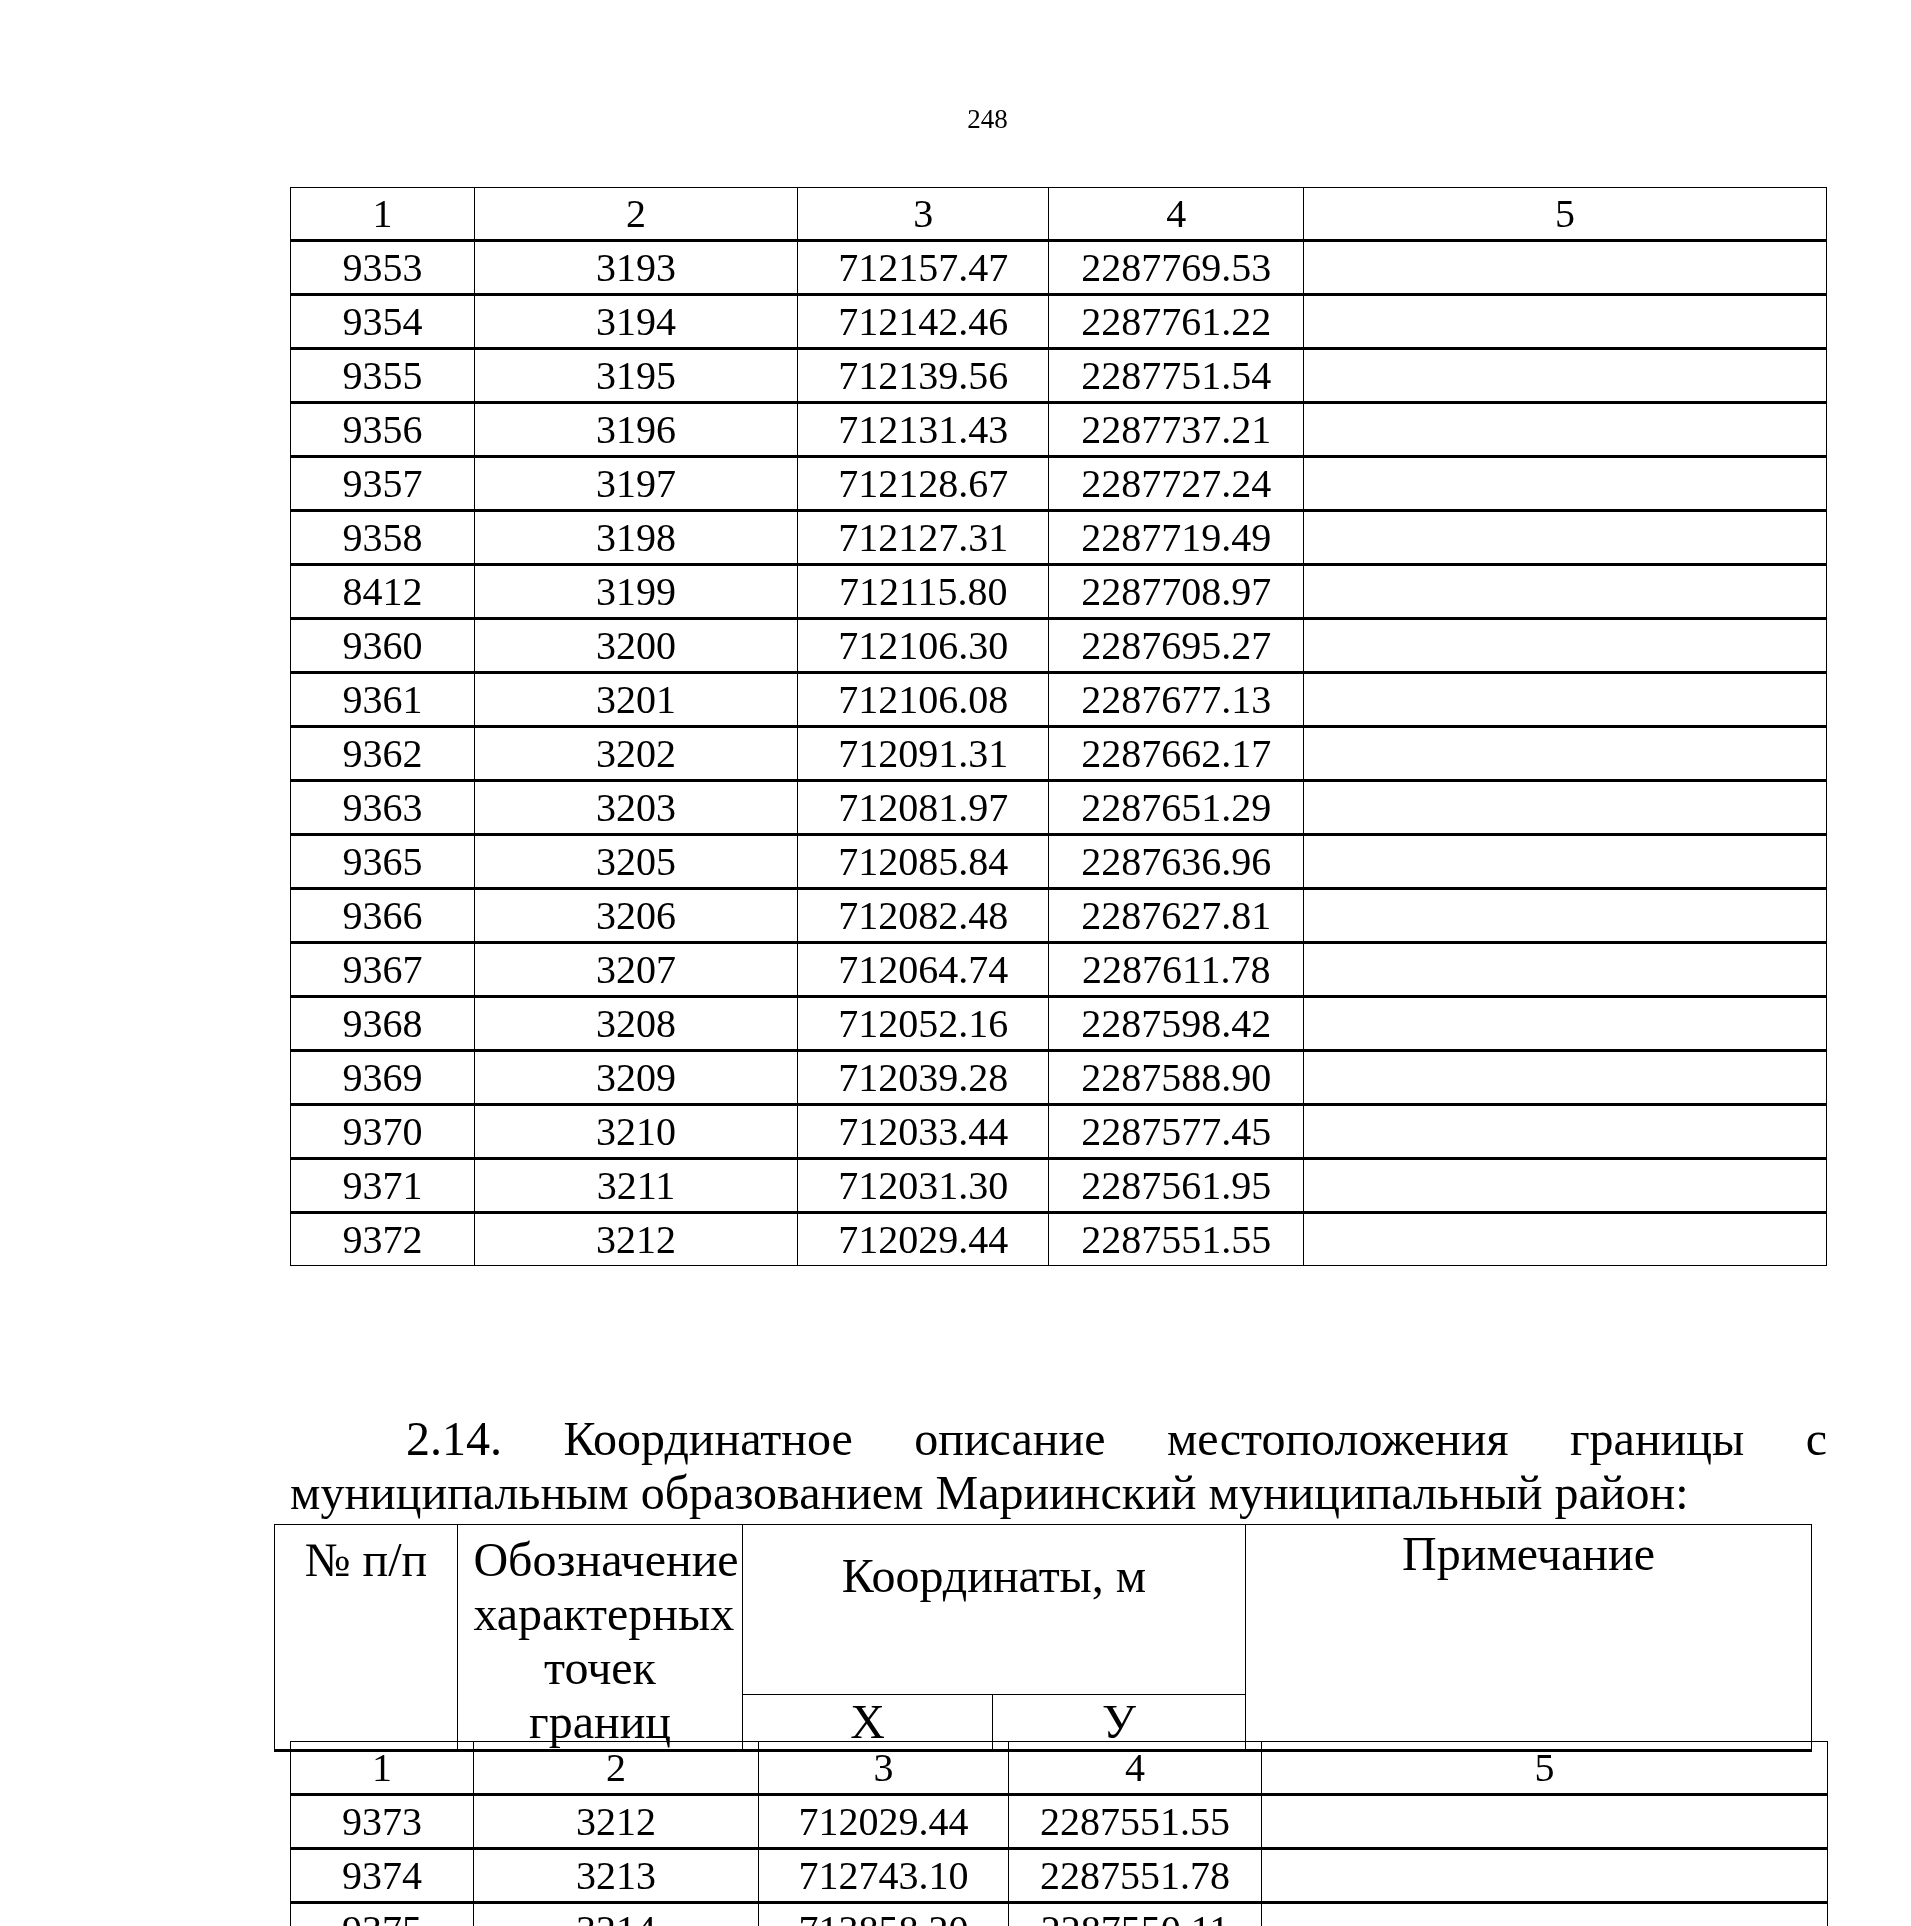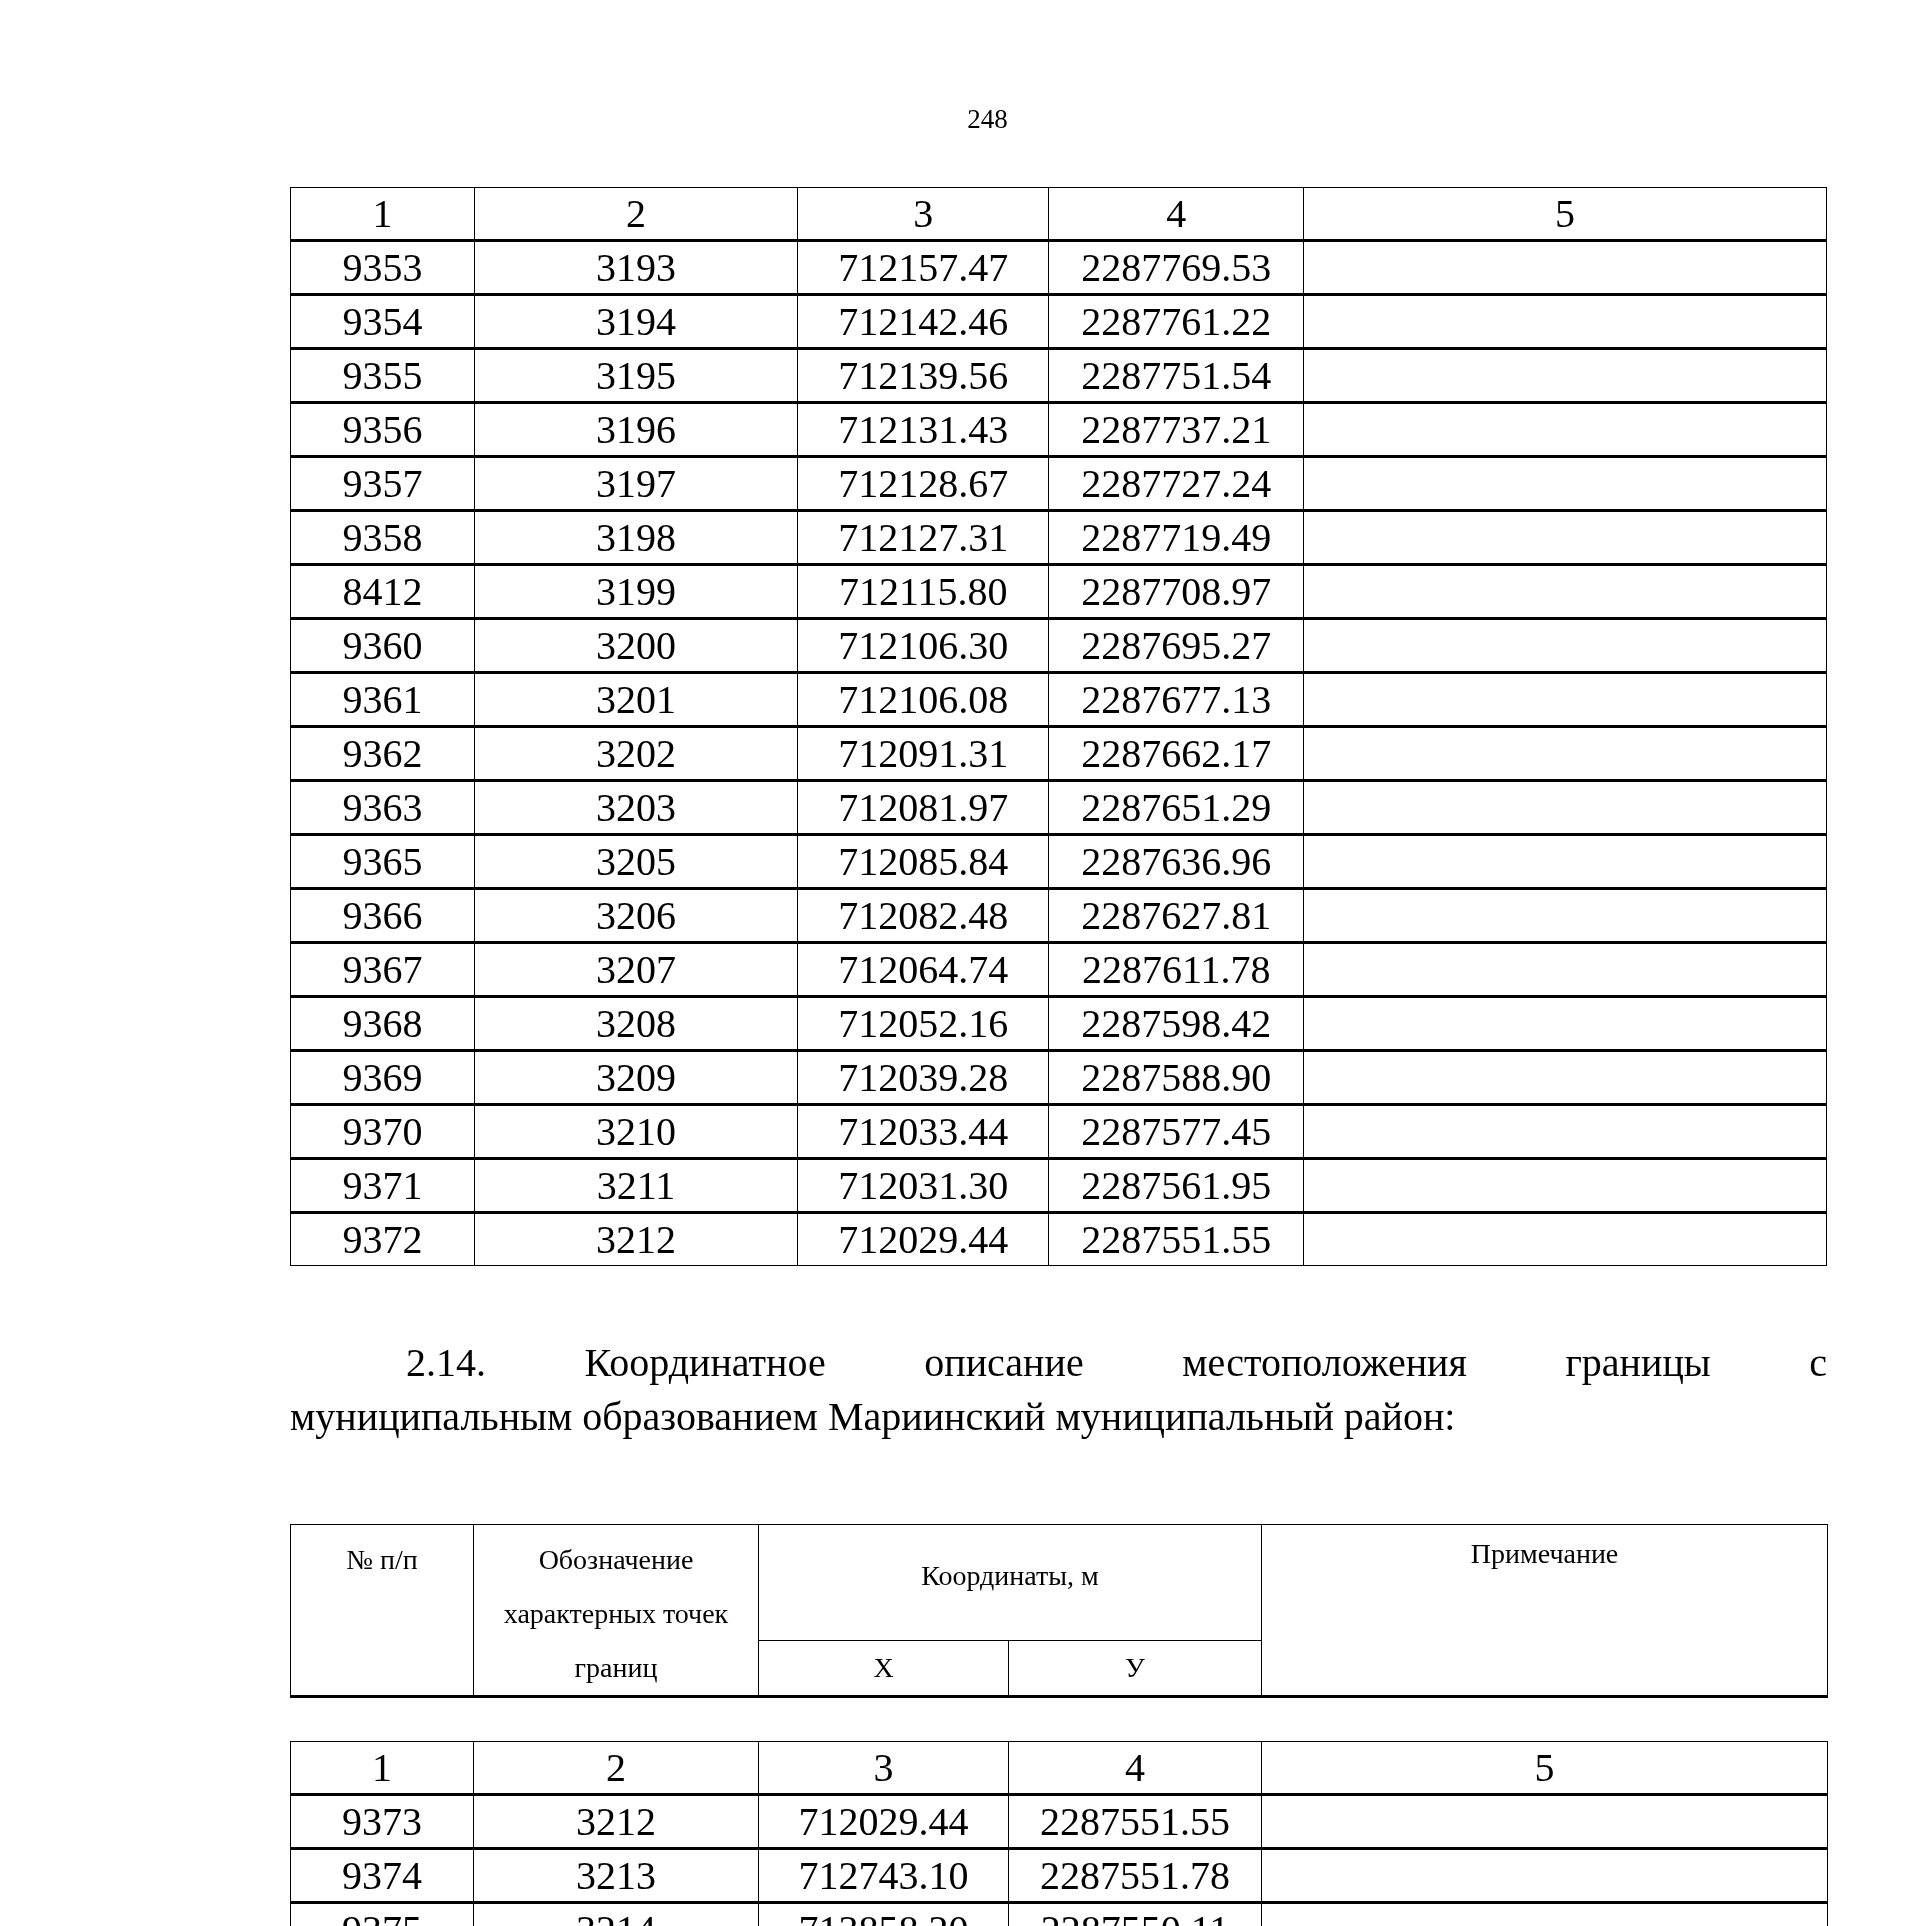--- a/index.html
+++ b/index.html
@@ -21,29 +21,29 @@
     padding: 0; height: 51px; white-space: nowrap;
   }
   table.coords tr.row td { border-top-width: 3.1px; }
   #table1 { left: 290px; top: 187px; width: 1537px; }
   #table2 { left: 290px; top: 1741px; width: 1537px; }
   .col1 { width: 183px; } .col2 { width: 321px; } .col3 { width: 250px; }
   .col4 { width: 253px; } .col5 { width: 530px; }
   #table1 .col5 { width: 520px; }
 
   .section-text {
-    position: absolute; left: 290px; top: 1336px; width: 1537px;
-    font-size: 40px; line-height: 54px;
+    position: absolute; left: 290px; top: 1412px; width: 1537px;
+    font-size: 48px; line-height: 54px;
   }
   .section-line1 { display: flex; justify-content: space-between; padding-left: 116px; }
   .section-line2 { white-space: nowrap; }
 
   table.header-tbl {
-    position: absolute; left: 290px; top: 1524px; width: 1537px;
-    border-collapse: collapse; table-layout: fixed; font-size: 28px; line-height: 54px;
+    position: absolute; left: 274px; top: 1524px; width: 1537px;
+    border-collapse: collapse; table-layout: fixed; font-size: 48px; line-height: 54px;
   }
   table.header-tbl td {
     border: 1.2px solid #000; text-align: center; vertical-align: top; padding: 0;
   }
   table.header-tbl td.xy { vertical-align: middle; height: 51px; }
   table.header-tbl { border-bottom: 3.1px solid #000; }
 </style>
 </head>
 <body>
 

